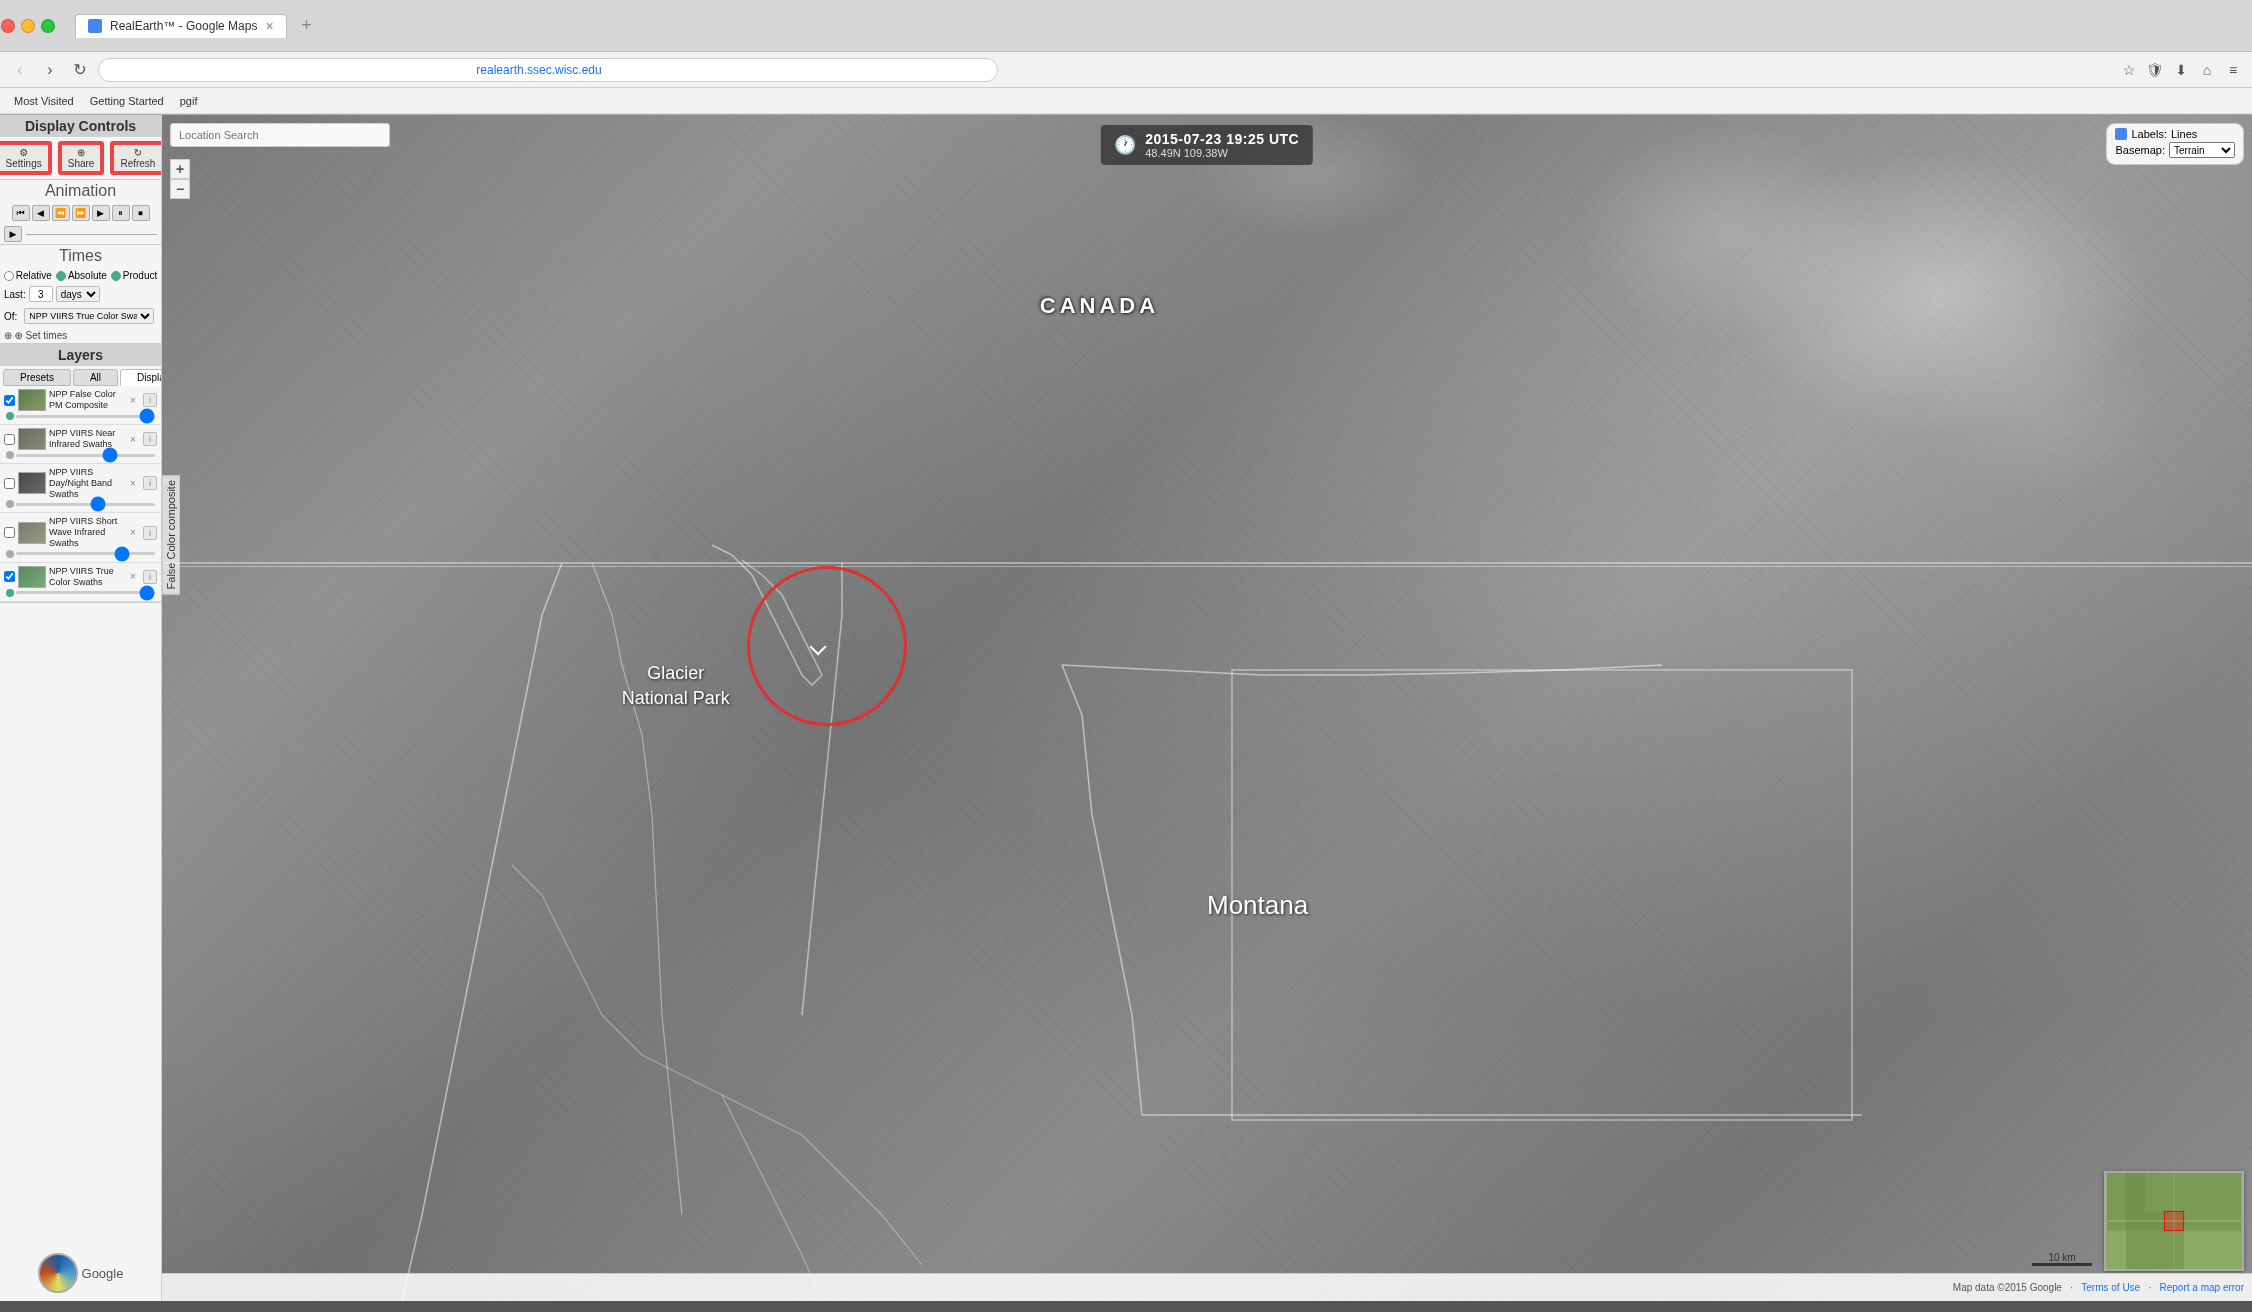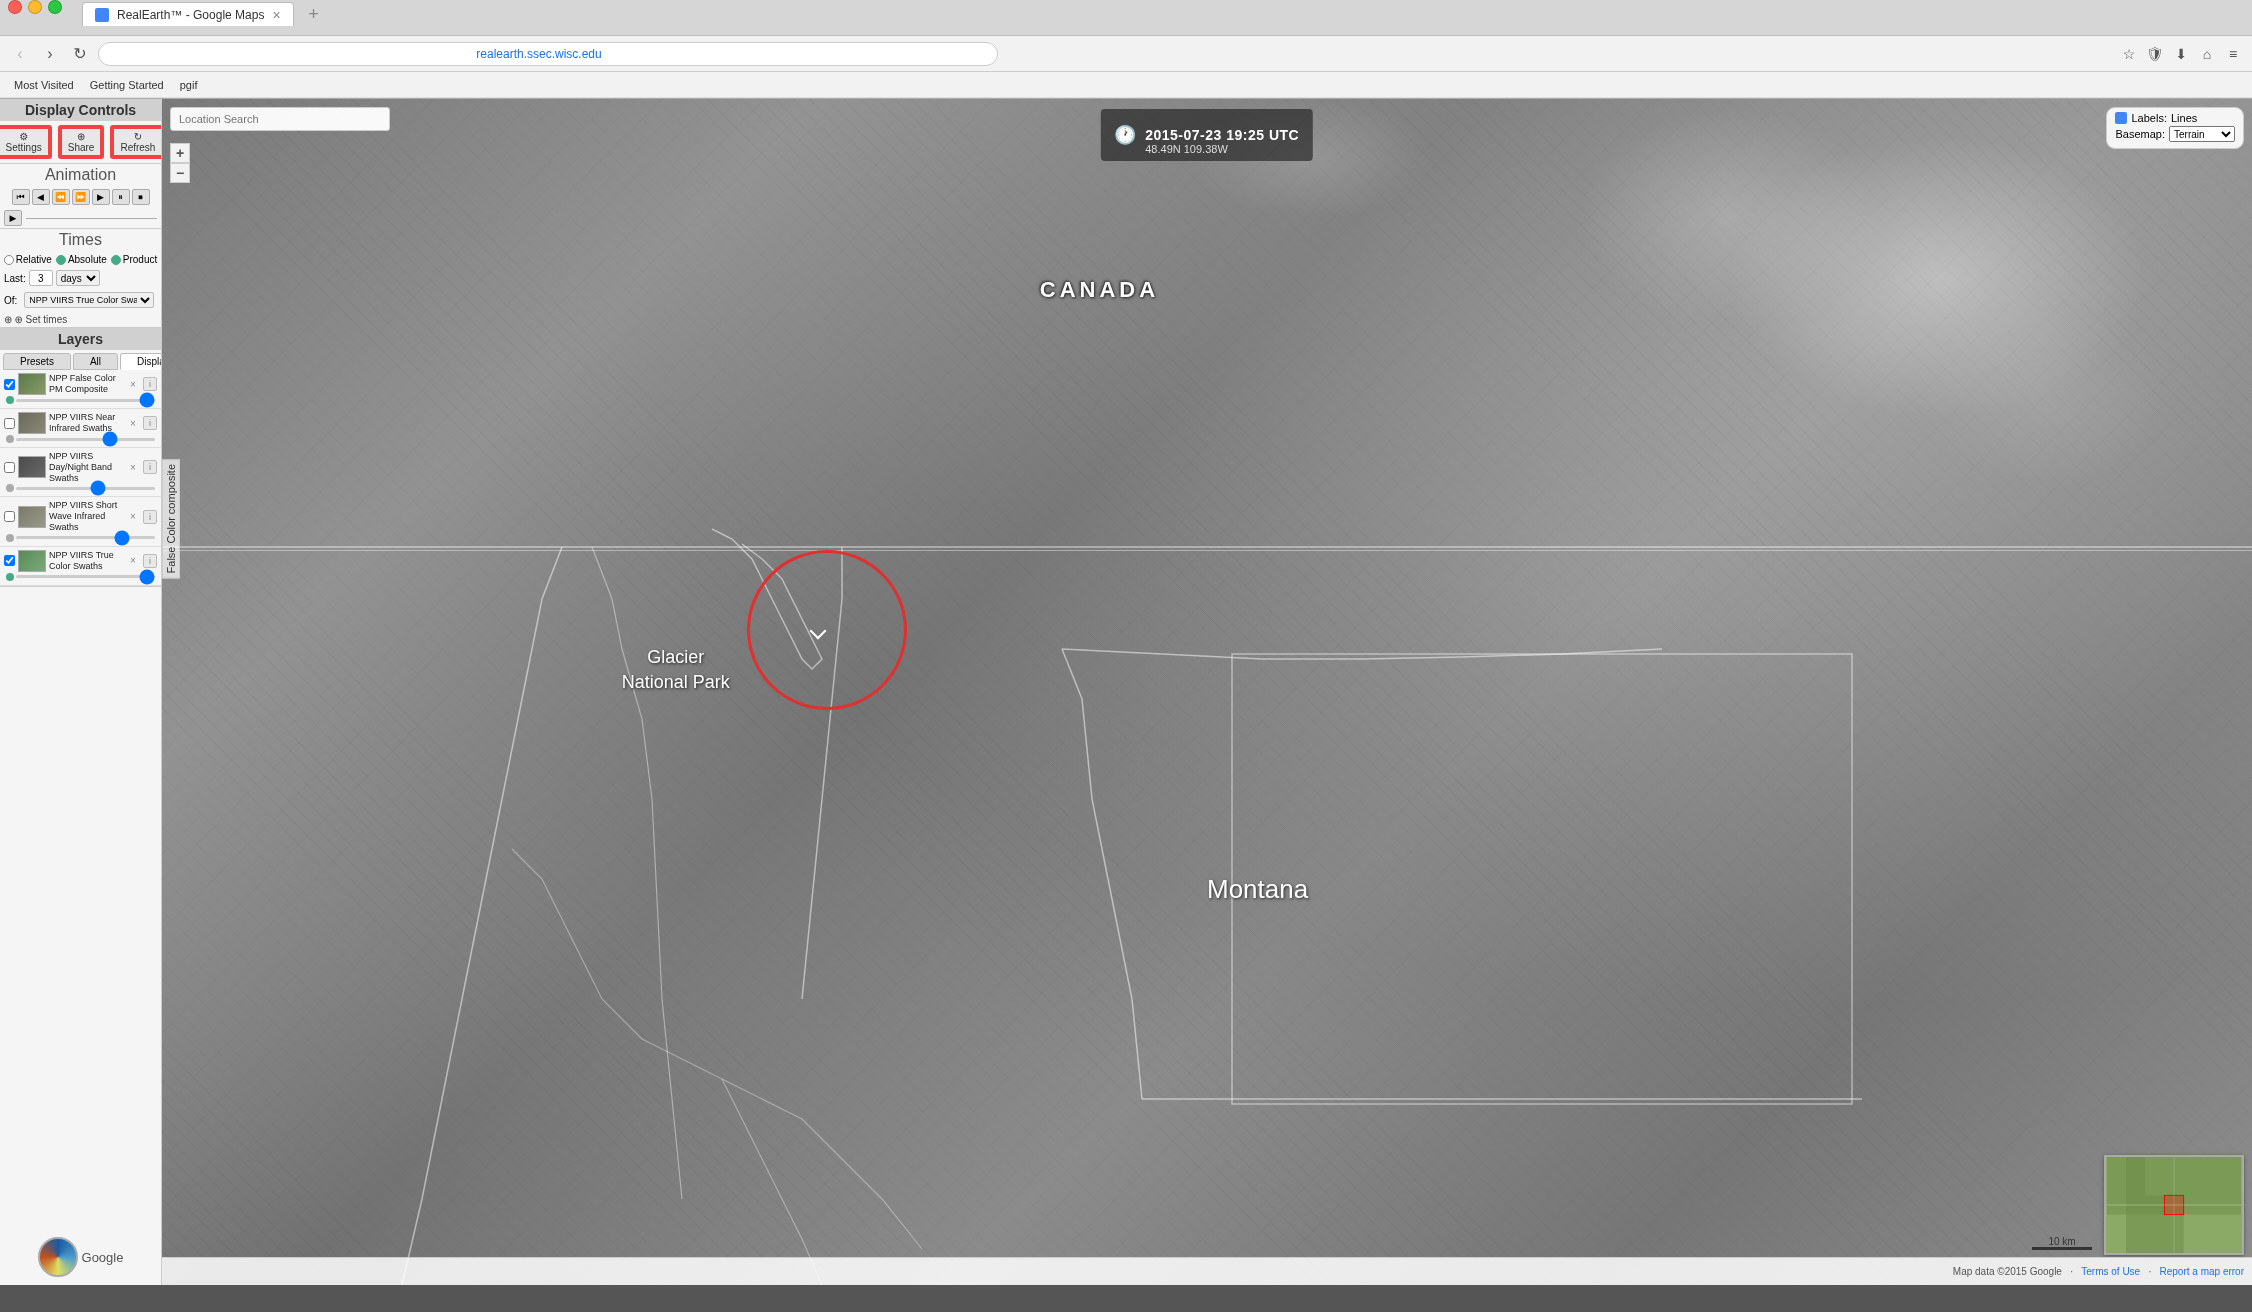--- a/index.html
+++ b/index.html
@@ -1,20 +1,20 @@
 <!DOCTYPE html>
 <html><head>
   <meta charset="utf-8">
   <style>
     * { margin: 0; padding: 0; box-sizing: border-box; }
     body { width: 2252px; height: 1312px; overflow: hidden; font-family: -apple-system, 'Helvetica Neue', Arial, sans-serif; font-size: 11px; background: #555; }
 
     
     #browser-chrome { width: 100%; background: #e8e8e8; border-bottom: 1px solid #aaa; }
-    #title-bar { display: flex; align-items: flex-start; height: 36px; background: #d6d6d6; padding: 0 8px; border-bottom: 1px solid #bbb; }
+    #title-bar { display: flex; align-items: center; height: 52px; background: #d6d6d6; padding: 0 1px; border-bottom: 1px solid #bbb; }
     #traffic-lights { display: flex; gap: 6px; margin-right: 12px; }
     .traffic-light { width: 14px; height: 14px; border-radius: 50%; border: 1px solid rgba(0,0,0,0.2); cursor: pointer; }
     .tl-close { background: #ff5f57; }
     .tl-min { background: #febc2e; }
     .tl-max { background: #28c840; }
     #tabs-bar { display: flex; align-items: flex-end; height: 28px; padding: 0 8px; background: #d6d6d6; }
     .tab { display: flex; align-items: center; height: 24px; padding: 0 12px; background: #fff; border-radius: 4px 4px 0 0; border: 1px solid #bbb; border-bottom: none; font-size: 12px; gap: 8px; min-width: 180px; }
     .tab-favicon { width: 14px; height: 14px; background: #4285f4; border-radius: 2px; flex-shrink: 0; }
     .tab-title { flex: 1; font-size: 12px; color: #333; overflow: hidden; white-space: nowrap; text-overflow: ellipsis; }
     .tab-close { color: #888; cursor: pointer; font-size: 14px; }
@@ -94,21 +94,21 @@
     #location-search { position: absolute; top: 8px; left: 8px; z-index: 10; }
     #location-search input { width: 220px; height: 24px; border: 1px solid #ccc; border-radius: 3px; padding: 0 8px; font-size: 11px; background: rgba(255,255,255,0.95); }
 
     
     #zoom-controls { position: absolute; top: 8px; left: 8px; z-index: 10; display: flex; flex-direction: column; margin-top: 36px; }
     .zoom-btn { width: 20px; height: 20px; background: rgba(255,255,255,0.9); border: 1px solid #ccc; display: flex; align-items: center; justify-content: center; cursor: pointer; font-size: 14px; font-weight: bold; color: #555; }
 
     
     #timestamp { position: absolute; top: 10px; left: 50%; transform: translateX(-50%); z-index: 10; display: flex; align-items: center; gap: 8px; background: rgba(0,0,0,0.5); color: white; padding: 6px 14px; border-radius: 4px; font-size: 13px; }
     #timestamp .clock-icon { font-size: 18px; }
-    #timestamp .time-text { font-size: 14px; font-weight: bold; letter-spacing: 0.5px; margin-top: 12px; }
+    #timestamp .time-text { font-size: 14px; font-weight: bold; letter-spacing: 0.5px; }
     #timestamp .coord-text { font-size: 11px; color: #ddd; }
 
     
     #labels-panel { position: absolute; top: 8px; right: 8px; z-index: 10; background: rgba(255,255,255,0.9); border: 1px solid #ccc; border-radius: 9px; padding: 4px 8px; font-size: 11px; }
     .labels-row { display: flex; align-items: center; gap: 4px; margin-bottom: 2px; }
     .checkbox-blue { width: 12px; height: 12px; background: #4285f4; border-radius: 2px; flex-shrink: 0; }
 
     
     .map-label { position: absolute; color: white; font-size: 22px; font-weight: 600; text-shadow: 1px 1px 3px rgba(0,0,0,0.7), -1px -1px 3px rgba(0,0,0,0.7); pointer-events: none; letter-spacing: 2px; }
     .map-label-sm { position: absolute; color: white; font-size: 18px; font-weight: 500; text-shadow: 1px 1px 3px rgba(0,0,0,0.7); pointer-events: none; }

